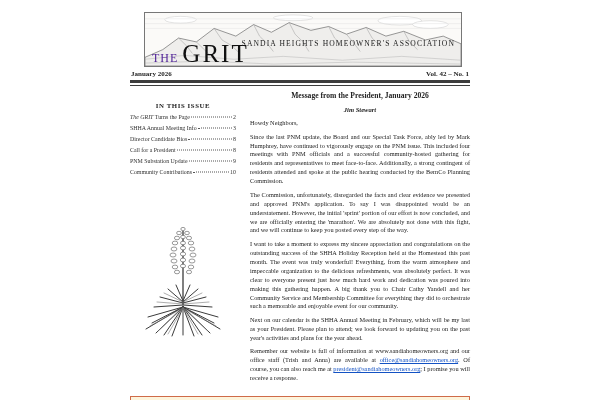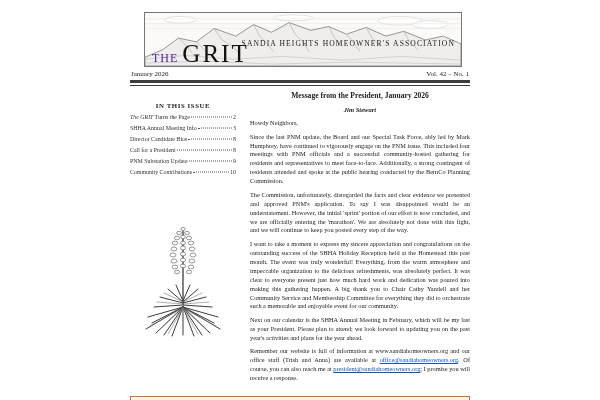--- a/index.html
+++ b/index.html
@@ -9,21 +9,21 @@
 
   
   .banner { position: relative; height: 55px; border: 1px solid #777; margin: 0 8px 0 14px; background: #fcfcfc; overflow: hidden; }
   .banner svg { display: block; width: 100%; height: 100%; }
   .masthead-title { position: absolute; left: 7px; bottom: 0px; white-space: nowrap; }
   .masthead-the { font-size: 12px; letter-spacing: 1px; color: #4c1d95; }
   .masthead-grit { font-size: 25px; letter-spacing: 2px; color: #111; line-height: 1; }
   .masthead-sub { position: absolute; right: 6px; bottom: 18px; font-size: 7.6px; letter-spacing: 1.1px; color: #222; white-space: nowrap; }
   .smallcaps { text-transform: uppercase; }
 
-  .date-row { display: flex; justify-content: space-between; font-weight: normal; font-size: 7px; padding: 3px 1px 2px; }
+  .date-row { display: flex; justify-content: space-between; font-weight: bold; font-size: 7px; padding: 3px 1px 2px; }
   .rule { height: 6px; border-top: 3px solid #3d3d3d; border-bottom: 1px solid #3d3d3d; margin-bottom: 5px; }
 
   .cols { display: flex; gap: 14px; }
   .left-col { width: 106px; flex-shrink: 0; }
   .toc { margin-top: 11px; }
   .toc-head { text-align: center; font-weight: bold; font-size: 6.8px; letter-spacing: 0.6px; margin-bottom: 5px; }
   .toc-row { display: flex; align-items: baseline; font-size: 5.9px; margin-bottom: 5px; color: #333; }
   .toc-label-i { font-style: italic; }
   .toc-leader { flex: 1; border-bottom: 1px dotted #555; margin: 0 1px; transform: translateY(-1.5px); min-width: 6px; }
   .plant { display: block; margin: 40px auto 0; }

